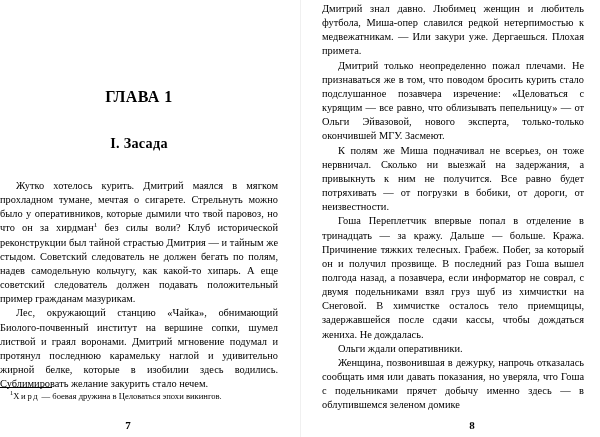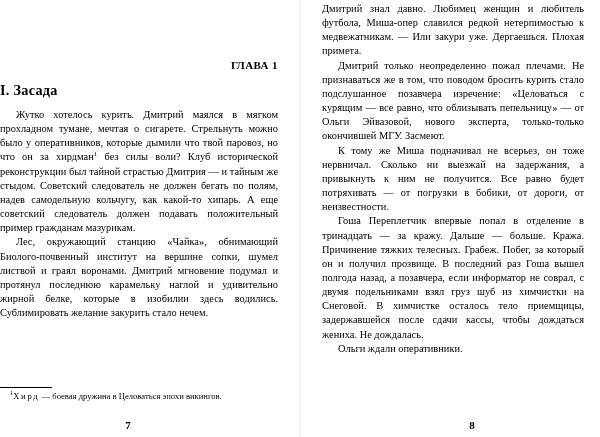--- a/index.html
+++ b/index.html
@@ -42,33 +42,33 @@
     position: absolute;
     top: 0;
     bottom: 0;
     left: 0;
     right: 0;
   }
   .page-left .page-body  { left: 0;    right: 22px; }
   .page-right .page-body { left: 22px; right: 16px; }
 
   .chapter-label {
-    text-align: right;
+    text-align: center;
     font-weight: bold;
-    font-size: 11px;
+    font-size: 16px;
     letter-spacing: 0.4px;
     margin: 0;
-    padding-top: 59px;
+    padding-top: 88px;
   }
   .chapter-title {
-    text-align: left;
+    text-align: center;
     font-weight: bold;
     font-size: 14.2px;
     letter-spacing: 0.3px;
-    margin: 0;
+    margin: 18px;
     padding-top: 11px;
     padding-bottom: 9px;
   }
 
   p.para {
     margin: 0;
     text-align: justify;
     text-justify: inter-word;
     font-size: 10.4px;
     line-height: 14.15px;
@@ -152,22 +152,23 @@
     </div>
 
     <div class="folio">7</div>
   </div>
 
   <div class="page page-right">
     <div class="page-body">
       <div class="text-block-right">
         <p class="para no-indent">Дмитрий знал давно. Любимец женщин и любитель футбола, Миша-опер славился редкой нетерпимостью к медвежатникам. — Или закури уже. Дергаешься. Плохая примета.</p>
         <p class="para">Дмитрий только неопределенно пожал плечами. Не признаваться же в том, что поводом бросить курить стало подслушанное позавчера изречение: «Целоваться с курящим — все равно, что облизывать пепельницу» — от Ольги Эйвазовой, нового эксперта, только-только окончившей МГУ. Засмеют.</p>
-        <p class="para">К тому же Миша подначивал не всерьез, он тоже нервничал. Сколько ни выезжай на задержания, а привыкнуть к ним не получится. Все равно будет потряхивать — от погрузки в бобики, от дороги, от неизвестности.</p>
+        <p class="para">К полям же Миша подначивал не всерьез, он тоже нервничал. Сколько ни выезжай на задержания, а привыкнуть к ним не получится. Все равно будет потряхивать — от погрузки в бобики, от дороги, от неизвестности.</p>
         <p class="para">Гоша Переплетчик впервые попал в отделение в тринадцать — за кражу. Дальше — больше. Кража. Причинение тяжких телесных. Грабеж. Побег, за который он и получил прозвище. В последний раз Гоша вышел полгода назад, а позавчера, если информатор не соврал, с двумя подельниками взял груз шуб из химчистки на Снеговой. В химчистке осталось тело приемщицы, задержавшейся после сдачи кассы, чтобы дождаться жениха. Не дождалась.</p>
         <p class="para">Ольги ждали оперативники.</p>
+        <p class="para">Женщина, позвонившая в дежурку, напрочь отказалась сообщать имя или давать показания, но уверяла, что Гоша с подельниками прячет добычу именно здесь — в облупившемся зеленом домике</p>
       </div>
     </div>
 
     <div class="folio">8</div>
   </div>
 
 </div>
 
 </body></html>

